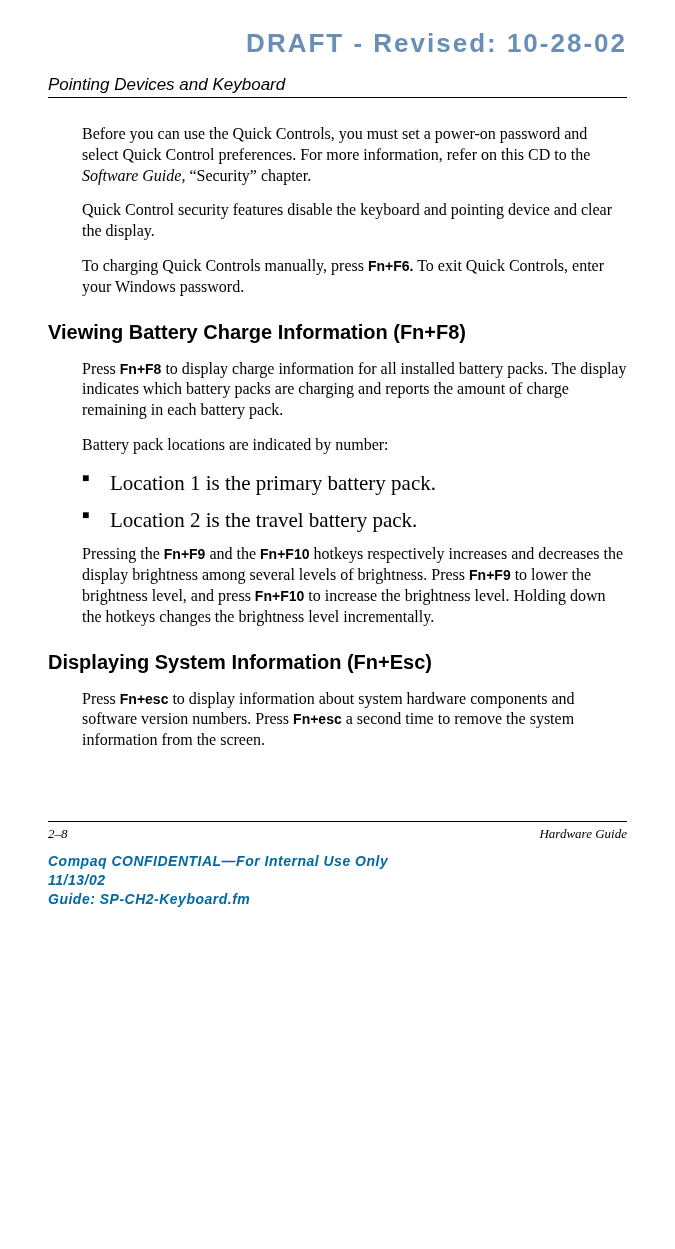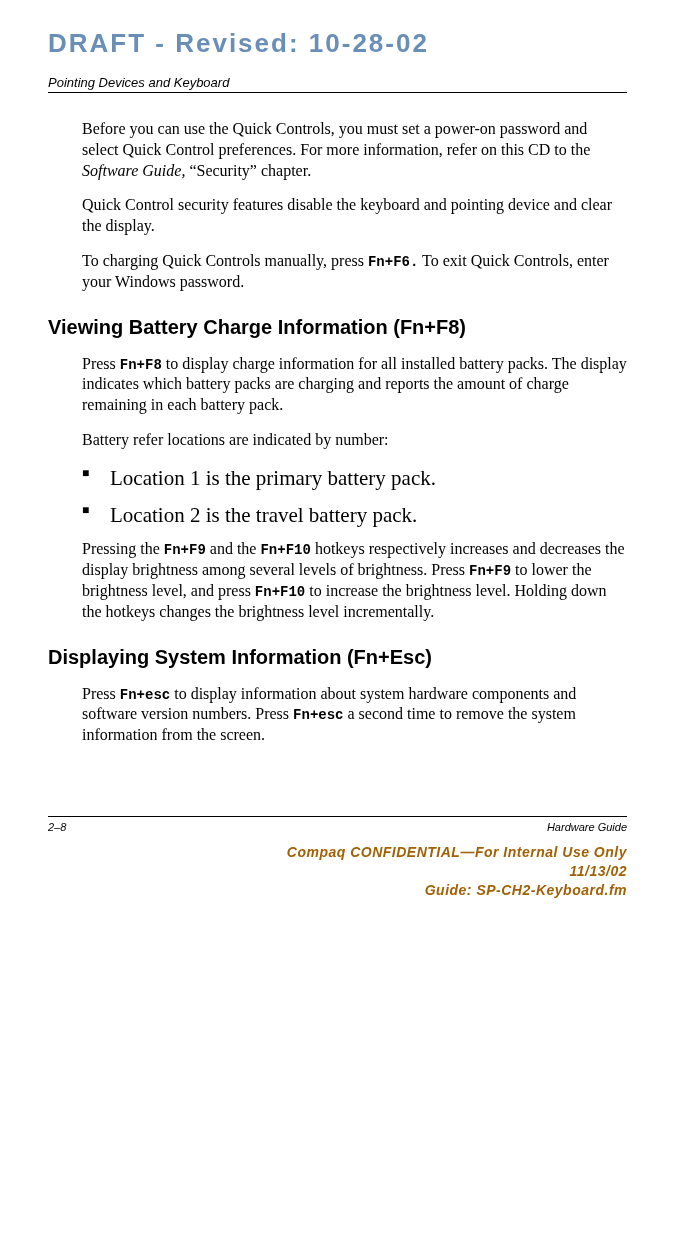--- a/index.html
+++ b/index.html
@@ -13,27 +13,27 @@
   .page {
     padding: 28px 48px 24px 48px;
     box-sizing: border-box;
   }
   .draft-banner {
     font-family: Arial, Helvetica, sans-serif;
     font-weight: bold;
     font-size: 26px;
     letter-spacing: 2px;
     color: #6a8fb7;
-    text-align: left;
+    text-align: right;
     margin: 0 0 16px 0;
   }
   .running-head {
     font-family: Arial, Helvetica, sans-serif;
     font-style: italic;
-    font-size: 13px;
+    font-size: 17px;
     color: #000;
     margin-bottom: 2px;
   }
   .rule {
     border: none;
     border-top: 1px solid #000;
     margin: 0 0 26px 0;
   }
   h2.section {
     font-family: Arial, Helvetica, sans-serif;
@@ -44,21 +44,21 @@
   }
   .body-block {
     margin-left: 34px;
   }
   p {
     font-size: 16px;
     line-height: 1.3;
     margin: 0 0 14px 0;
   }
   .inline-sans {
-    font-family: Liberation Mono, monospace;
+    font-family: Liberation Sans, sans-serif;
     font-weight: bold;
     font-size: 14px;
   }
   .ital {
     font-style: italic;
   }
   ul.square {
     list-style: none;
     padding: 0;
     margin: 0 0 6px 0;
@@ -81,32 +81,32 @@
     margin-top: 70px;
   }
   .foot-rule {
     border: none;
     border-top: 1px solid #000;
     margin: 0 0 4px 0;
   }
   .foot-row {
     display: flex;
     justify-content: space-between;
-    font-family: Liberation Sans, sans-serif;
+    font-family: Liberation Serif, serif;
     font-style: italic;
-    font-size: 11px;
+    font-size: 13px;
     margin-bottom: 10px;
   }
   .confidential {
-    text-align: right;
+    text-align: left;
     font-family: Arial, Helvetica, sans-serif;
     font-style: italic;
     font-weight: bold;
     font-size: 14px;
-    color: #a16207;
+    color: #0369a1;
     letter-spacing: 0.5px;
     line-height: 1.35;
   }
 </style>
 </head>
 <body>
 
 <div class="page">
 
   <div class="draft-banner">DRAFT - Revised: 10-28-02</div>
@@ -122,21 +122,21 @@
     <p>
       <span>To charging Quick Controls manually, press </span><span class="inline-sans">Fn+F6.</span><span> To exit Quick Controls, enter your Windows password.</span>
     </p>
   </div>
 
   <h2 class="section">Viewing Battery Charge Information (Fn+F8)</h2>
   <div class="body-block">
     <p>
       <span>Press </span><span class="inline-sans">Fn+F8</span><span> to display charge information for all installed battery packs. The display indicates which battery packs are charging and reports the amount of charge remaining in each battery pack.</span>
     </p>
-    <p>Battery refer locations are indicated by number:</p>
+    <p>Battery pack locations are indicated by number:</p>
     <ul class="square">
       <li>Location 1 is the primary battery pack.</li>
       <li>Location 2 is the travel battery pack.</li>
     </ul>
   </div>
 
   <div class="body-block">
     <p>
       <span>Pressing the </span><span class="inline-sans">Fn+F9</span><span> and the </span><span class="inline-sans">Fn+F10</span><span> hotkeys respectively increases and decreases the display brightness among several levels of brightness. Press </span><span class="inline-sans">Fn+F9</span><span> to lower the brightness level, and press </span><span class="inline-sans">Fn+F10</span><span> to increase the brightness level. Holding down the hotkeys changes the brightness level incrementally.</span>
     </p>

